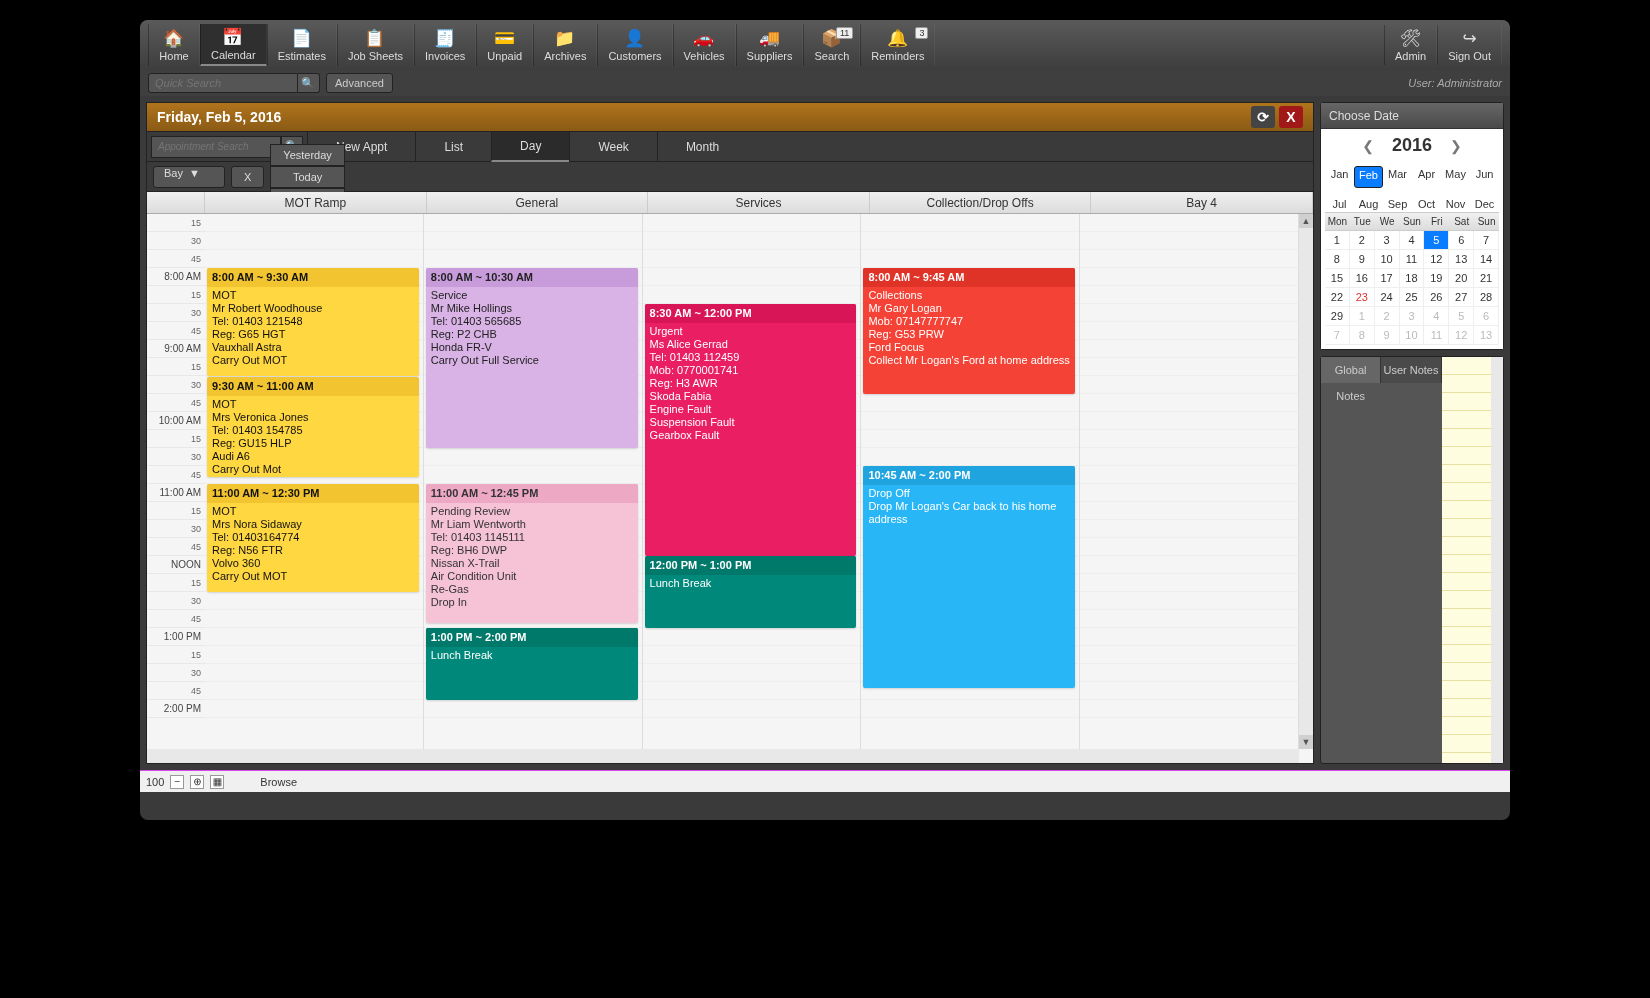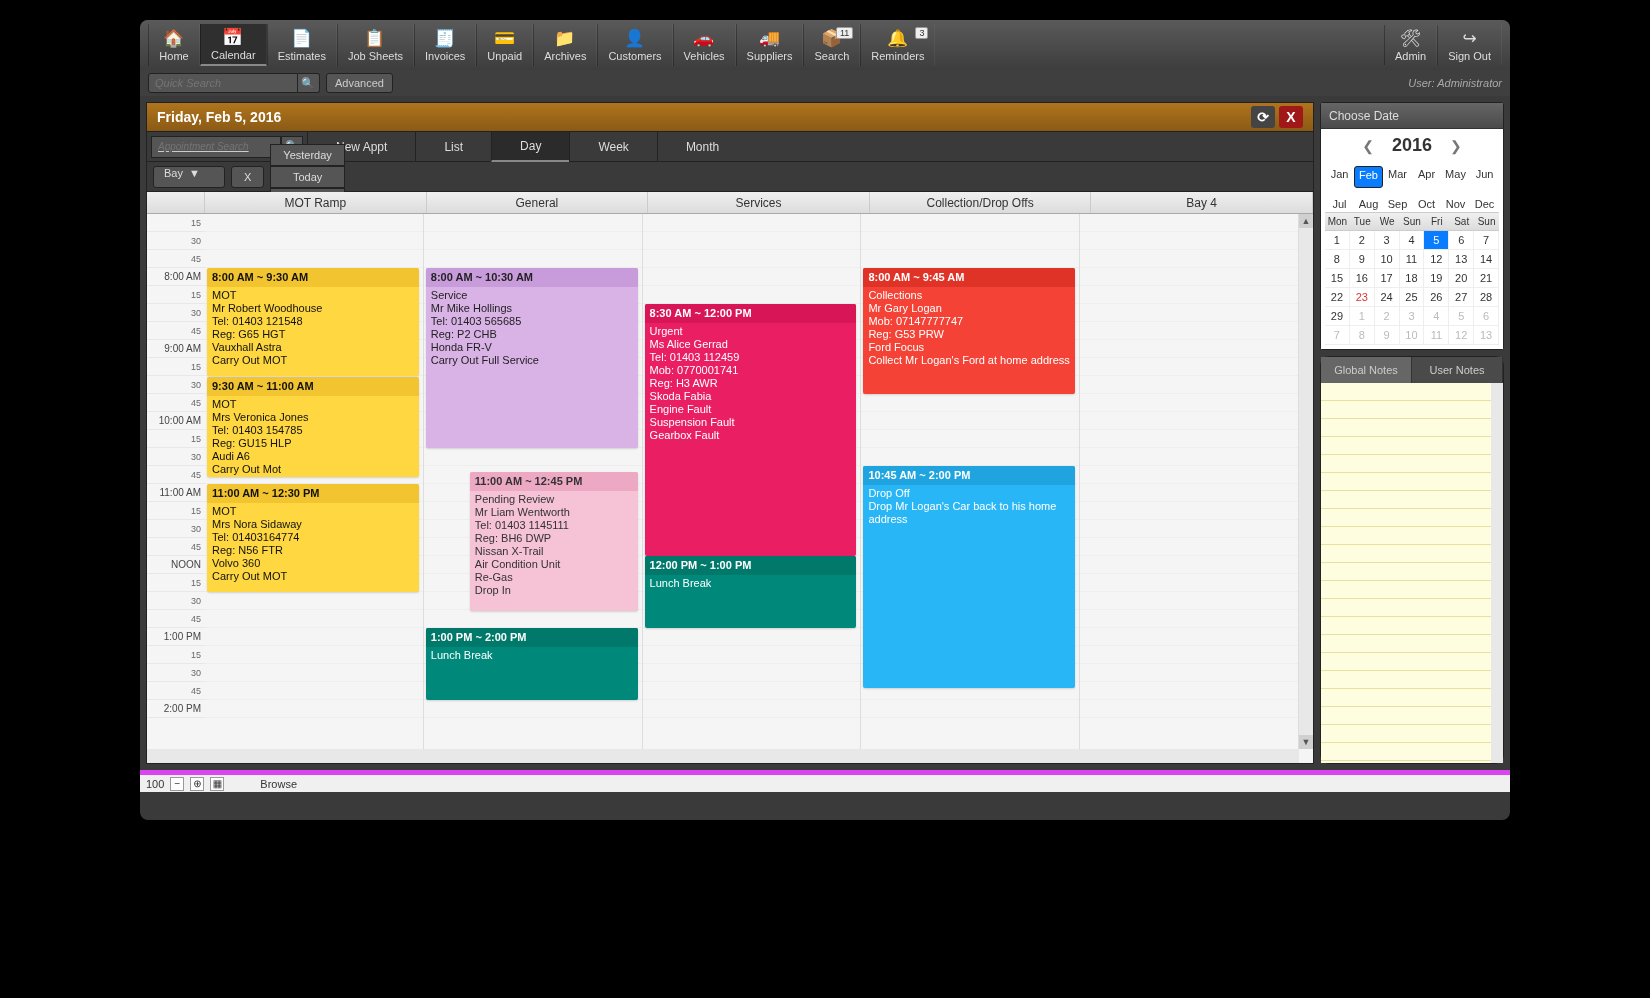--- a/index.html
+++ b/index.html
@@ -23,21 +23,21 @@
   .adv{background:#555;border:1px solid #222;border-radius:3px;height:20px;padding:0 8px;color:#ccc;margin-left:6px;font-size:11px;}
   .userlbl{margin-left:auto;font-style:italic;color:#aaa;}
   .main{display:flex;height:calc(100% - 28px - 50px - 26px - 22px);}
   .left{flex:1;display:flex;flex-direction:column;padding:6px;min-width:0;}
   .datebar{height:30px;background:linear-gradient(#b0741c,#8a5a15);display:flex;align-items:center;color:#fff;font-weight:bold;font-size:14px;padding:0 10px;border:1px solid #222;}
   .datebar-actions{margin-left:auto;display:flex;gap:4px;}
   .iconbtn{width:24px;height:22px;display:flex;align-items:center;justify-content:center;border-radius:3px;cursor:pointer;}
   .iconbtn.refresh{background:#444;color:#fff;}
   .iconbtn.close{background:#a01818;color:#fff;}
   .controlrow{height:30px;background:#3a3a3a;display:flex;align-items:center;gap:0px;border:1px solid #222;border-top:none;}
-  .asearch{background:#555;border:1px solid #222;height:22px;width:130px;padding:0 6px;color:#ccc;font-size:10px;font-style:italic;margin-left:4px;text-decoration:underline;}
+  .asearch{background:#555;border:1px solid #222;height:22px;width:130px;padding:0 6px;color:#ccc;font-size:10px;font-style:italic;margin-left:4px;}
   .asbtn{background:#555;border:1px solid #222;height:22px;width:22px;color:#ccc;font-size:11px; margin-right:4px;}
   .tab{flex:0 0 auto;padding:0 28px;height:30px;display:flex;align-items:center;color:#ddd;border-left:1px solid #222;font-size:12px;cursor:pointer;}
   .tab.active{background:#2b2b2b;border-bottom:2px solid #888;}
   .controlrow2{height:30px;background:#3a3a3a;display:flex;align-items:center;gap:6px;padding:4px 6px;border:1px solid #222;border-top:none;}
   .sel{background:#555;border:1px solid #222;color:#ddd;height:22px;padding:0 24px 0 10px;font-size:11px;border-radius:3px;position:relative;}
   .smbtn{background:#555;border:1px solid #222;color:#ddd;height:22px;padding:0 12px;border-radius:3px;font-size:11px;cursor:pointer;}
   .calwrap{flex:1;background:#f5f5f5;border:1px solid #222;border-top:none;overflow:hidden;position:relative;}
   .colhdr{height:22px;background:linear-gradient(#f0f0f0,#dcdcdc);display:flex;border-bottom:1px solid #aaa;}
   .timecol-hdr{width:58px;border-right:1px solid #ccc;}
   .colh{flex:1;text-align:center;font-size:12px;color:#333;line-height:22px;border-right:1px solid #ccc;}
@@ -72,27 +72,27 @@
   .mgrid{display:grid;grid-template-columns:repeat(6,1fr);font-size:11px;text-align:center;color:#333;}
   .mgrid div{padding:2px 0;cursor:pointer;margin-top:8px;}
   .mgrid .sel{background:#0a7cff;color:#fff;border-radius:3px;}
   .wkhdr{display:grid;grid-template-columns:repeat(7,1fr);background:linear-gradient(#f0f0f0,#dcdcdc);font-size:10px;text-align:center;border-top:1px solid #ccc;border-bottom:1px solid #ccc;}
   .wkhdr div{padding:3px 0;color:#333;}
   .days{display:grid;grid-template-columns:repeat(7,1fr);font-size:11px;text-align:center;}
   .days div{padding:3px 0;border-right:1px solid #eee;border-bottom:1px solid #eee;cursor:pointer;color:#333;}
   .days .dim{color:#bbb;}
   .days .today{background:#0a7cff;color:#fff;}
   .days .red{color:#d33;}
-  .notes{flex:1;display:flex;flex-direction:column;border-radius:9px;}
+  .notes{flex:1;display:flex;flex-direction:row;}
   .notetabs{display:flex;height:26px;background:#4a4a4a;}
   .ntab{flex:1;text-align:center;color:#ccc;font-size:11px;line-height:26px;border-right:1px solid #333;cursor:pointer;}
   .ntab.active{background:#666;}
   .notepad{flex:1;background:#fffde0;background-image:repeating-linear-gradient(#fffde0,#fffde0 17px,#e8e0a0 17px,#e8e0a0 18px);position:relative;}
   .nscroll{position:absolute;right:0;top:0;bottom:0;width:12px;background:#e8e8e8;}
-  .statusbar{height:22px;background:#f0f0f0;display:flex;align-items:center;font-size:11px;color:#333;padding:0 6px;gap:6px;border-top:5px solid #d946ef;}
+  .statusbar{height:22px;background:#f0f0f0;display:flex;align-items:center;font-size:11px;color:#333;padding:0 6px;gap:6px;border-top:1px solid #d946ef;}
   .statusbar .ic{width:14px;height:14px;display:inline-flex;align-items:center;justify-content:center;border:1px solid #999;font-size:10px;background:#fff;}
 </style>
 </head>
 <body>
 
 <div class="window">
 
   <div class="toolbar">
     <div class="tool-left" id="tool-left">
         <div class="tbtn">
@@ -325,21 +325,21 @@
                 <div class="slotline" style="top: 486px;"></div>
                 <div class="evt purple" style="top: 54px; height: 180px;">
                   <span class="tm">8:00 AM ~ 10:30 AM</span>
                   <span class="ln">Service</span>
                   <span class="ln">Mr Mike Hollings</span>
                   <span class="ln">Tel: 01403 565685</span>
                   <span class="ln">Reg: P2 CHB</span>
                   <span class="ln">Honda FR-V</span>
                   <span class="ln">Carry Out Full Service</span>
                 </div>
-                <div class="evt pinkl" style="top: 258px; height: 139px; margin-left: 44px;">
+                <div class="evt pinkl" style="top: 270px; height: 139px;">
                   <span class="tm">11:00 AM ~ 12:45 PM</span>
                   <span class="ln">Pending Review</span>
                   <span class="ln">Mr Liam Wentworth</span>
                   <span class="ln">Tel: 01403 1145111</span>
                   <span class="ln">Reg: BH6 DWP</span>
                   <span class="ln">Nissan X-Trail</span>
                   <span class="ln">Air Condition Unit</span>
                   <span class="ln">Re-Gas</span>
                   <span class="ln">Drop In</span>
                 </div>

